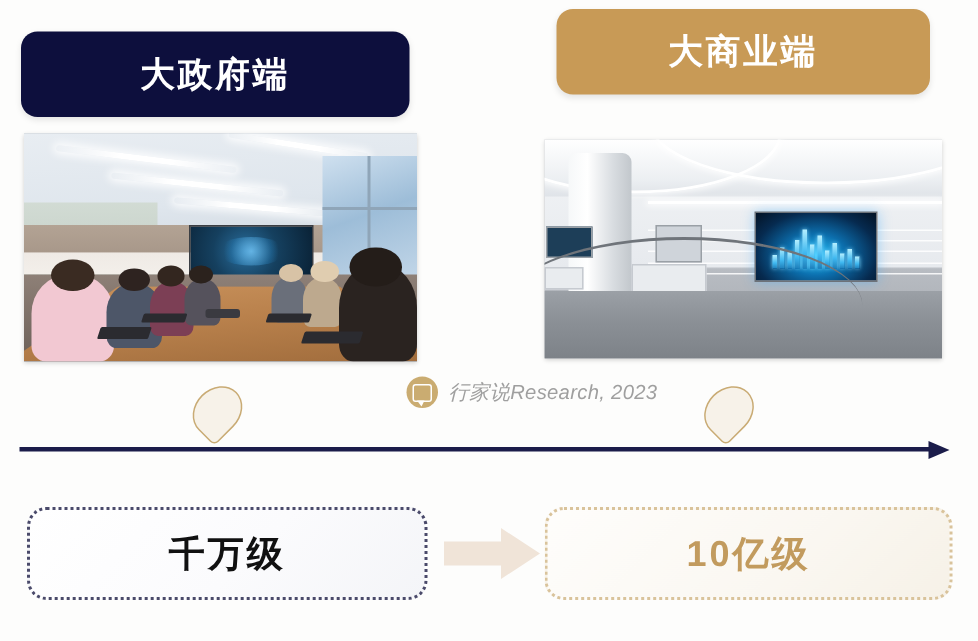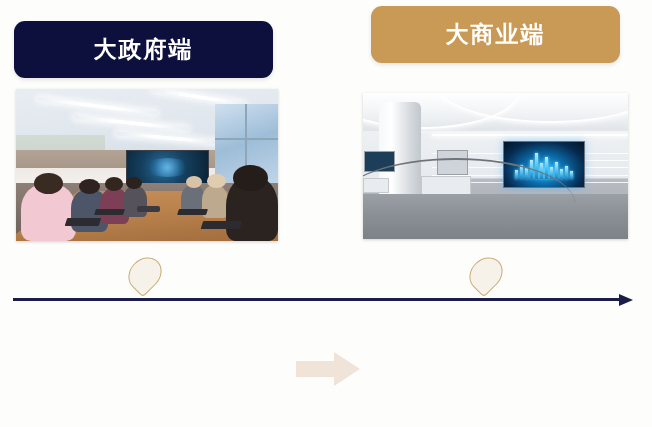--- a/index.html
+++ b/index.html
@@ -400,33 +400,45 @@
         <span style="height:10px"></span>
           <span style="height:13px"></span>
           <span style="height:8px"></span>
       </div>
     </div>
 
     <div class="fs-floor"></div>
     <div class="fs-floor-curve"></div>
   </div>
 
+  <div id="watermark">
+    <span id="wm-logo">
+      <span class="glyph"></span>
+    </span>
+    <span id="wm-text">行家说Research, 2023</span>
+  </div>
 
   <div id="timeline">
     <div id="timeline-line"></div>
     <div id="timeline-arrow"></div>
   </div>
   <div class="pin-wrap" id="pin-left">
     <div class="pin-inner"></div>
   </div>
   <div class="pin-wrap" id="pin-right">
     <div class="pin-inner"></div>
   </div>
 
+  <div class="valbox" id="val-left">
+    <span>千万级</span>
+  </div>
 
   <div id="trans-arrow">
     <svg width="66" height="34" viewBox="0 0 66 34" xmlns="http://www.w3.org/2000/svg">
       <polygon points="0,9 38,9 38,0 64,17 38,34 38,25 0,25" fill="#f0e4d8"></polygon>
     </svg>
   </div>
 
+  <div class="valbox" id="val-right">
+    <span>10亿级</span>
+  </div>
 
 </div>
 
 </body></html>

